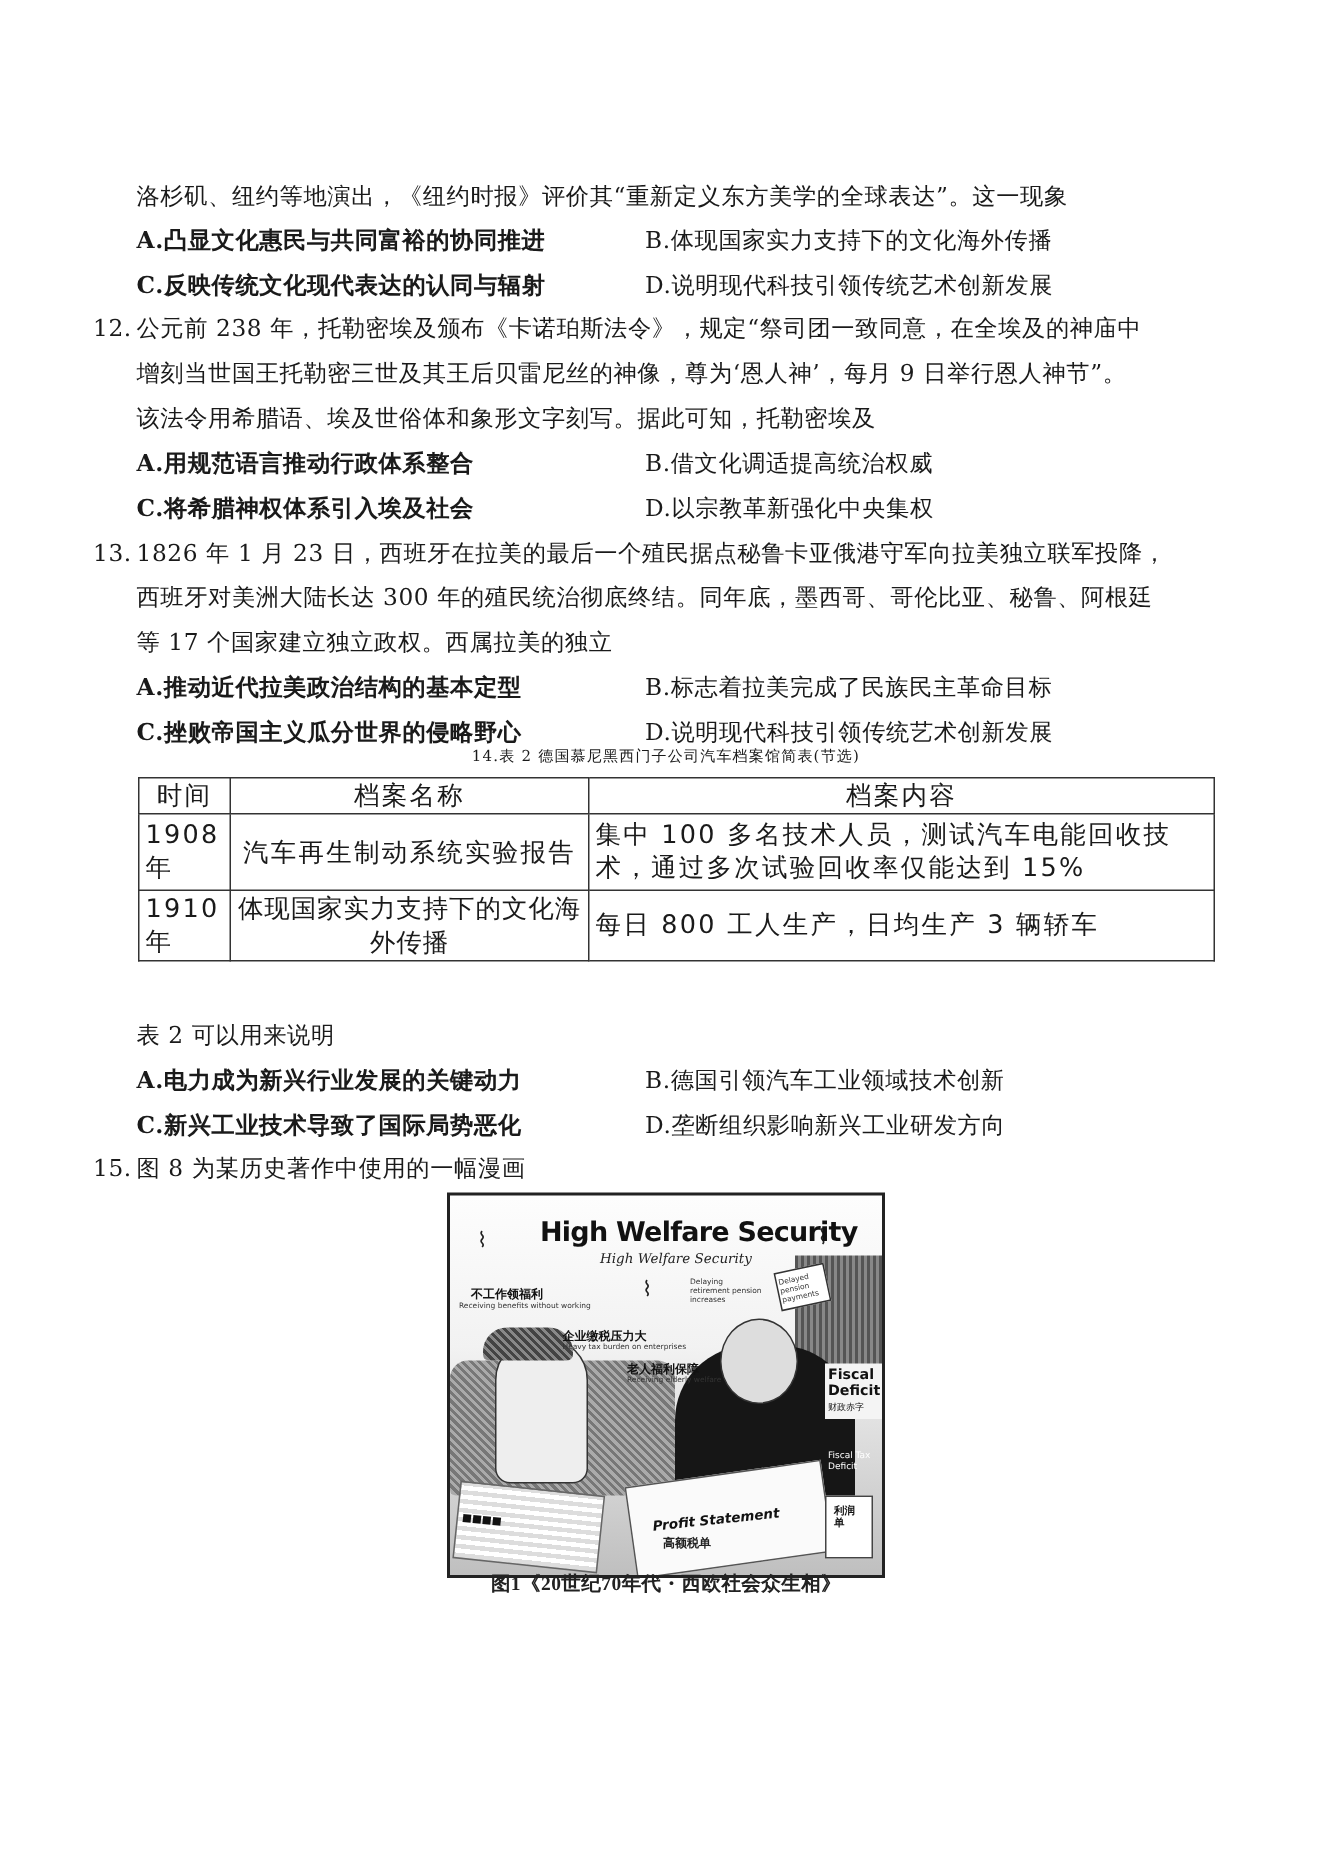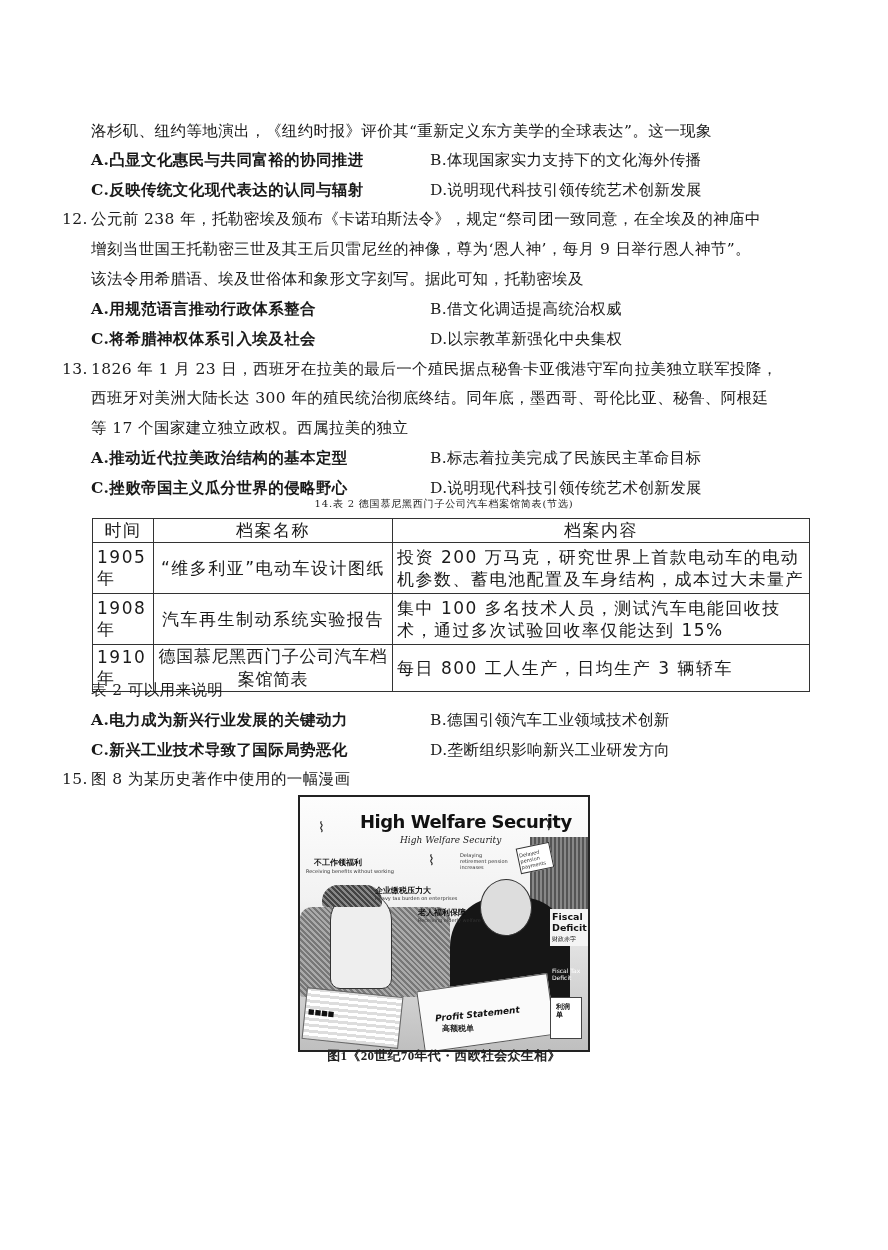--- a/index.html
+++ b/index.html
@@ -75,33 +75,28 @@
 <div class="opt optD" style="top:478px">D.说明现代科技引领传统艺术创新发展</div>
 
 <div class="tcap">14.表 2 德国慕尼黑西门子公司汽车档案馆简表(节选)</div>
 <table class="archive">
   <tbody>
       <tr>
     <th>时间</th>
     <th>档案名称</th>
     <th>档案内容</th>
   </tr>
-  <tr class="r1">
-    <td class="c1">1905 年</td>
-    <td class="c2">“维多利亚”电动车设计图纸</td>
-    <td class="c3">投资 200 万马克，研究世界上首款电动车的电动机参数、蓄电池配置及车身结构，成本过大未量产</td>
-  </tr>
   <tr class="r2">
     <td class="c1">1908 年</td>
     <td class="c2">汽车再生制动系统实验报告</td>
     <td class="c3">集中 100 多名技术人员，测试汽车电能回收技术，通过多次试验回收率仅能达到 15%</td>
   </tr>
   <tr class="r3">
     <td class="c1">1910 年</td>
-    <td class="c2" style="letter-spacing:0.6px;padding:0 2px">德国慕尼黑西门子公司汽车档案馆简表</td>
+    <td class="c2" style="letter-spacing:0.6px;padding:0 2px">体现国家实力支持下的文化海外传播</td>
     <td class="c3">每日 800 工人生产，日均生产 3 辆轿车</td>
   </tr>
 </tbody>
   </table>
 
 <div class="line" style="top:680px">表 2 可以用来说明</div>
 <div class="opt optA" style="top:710px">A.电力成为新兴行业发展的关键动力</div>
 <div class="opt optB" style="top:710px">B.德国引领汽车工业领域技术创新</div>
 <div class="opt optC" style="top:740px">C.新兴工业技术导致了国际局势恶化</div>
 <div class="opt optD" style="top:740px">D.垄断组织影响新兴工业研发方向</div>

